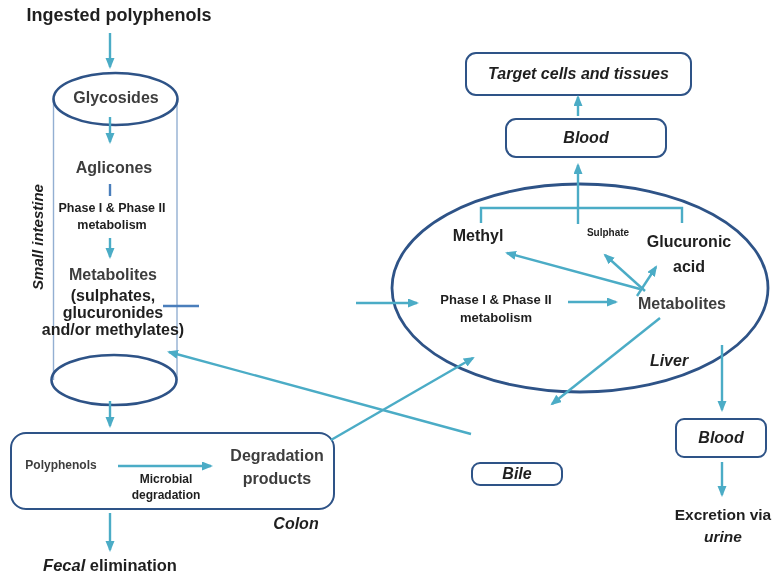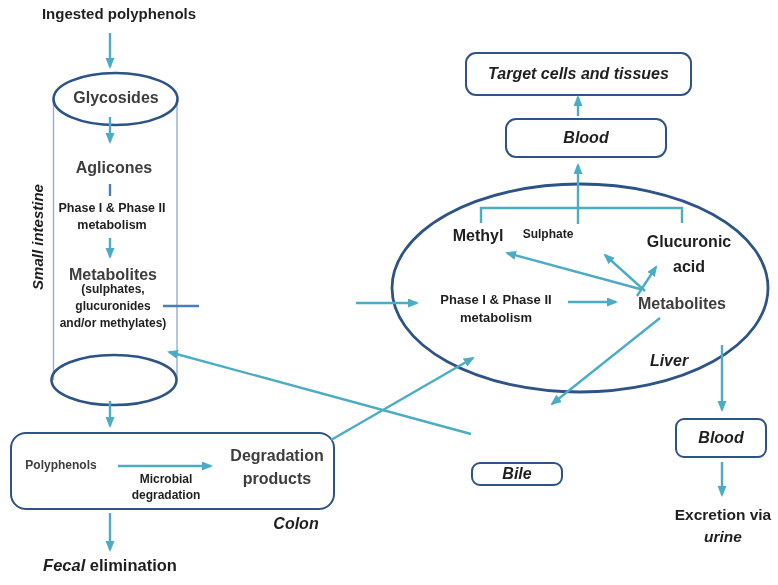--- a/index.html
+++ b/index.html
@@ -79,38 +79,38 @@
     <path d="M637,296 L656,267" class="arr" marker-end="url(#m-teal)"></path>
     <path d="M578,224 V165" class="arr" marker-end="url(#m-teal)"></path>
     <path d="M578,116 V97" class="arr" marker-end="url(#m-teal)"></path>
     <path d="M722,345 V410" class="arr" marker-end="url(#m-teal)"></path>
     <path d="M722,462 V495" class="arr" marker-end="url(#m-teal)"></path>
     <path d="M660,318 L552,404" class="arr" marker-end="url(#m-teal)"></path>
     <path d="M331,440 L473,358" class="arr" marker-end="url(#m-teal)"></path>
     <path d="M471,434 L169,352" class="arr" marker-end="url(#m-teal)"></path>
   </svg>
 
-  <div class="lbl b" style="left:119px;top:5px;font-size:15px;">Ingested polyphenols</div>
+  <div class="lbl b" style="left:119px;top:5px;font-size:18px;">Ingested polyphenols</div>
 
   <div class="lbl rot">Small intestine</div>
   <div class="lbl reg" style="left:116px;top:89px;font-size:16px;">Glycosides</div>
   <div class="lbl reg" style="left:114px;top:159px;font-size:16px;">Aglicones</div>
   <div class="lbl b" style="left:112px;top:200px;font-size:12.5px;line-height:17px;">
     <span>Phase I &amp; Phase II</span>
     <span>metabolism</span>
   </div>
   <div class="lbl reg" style="left:113px;top:266px;font-size:16px;">Metabolites</div>
-  <div class="lbl b" style="left:113px;top:281px;font-size:12px;line-height:17px;">
+  <div class="lbl b" style="left:113px;top:287px;font-size:16px;line-height:17px;">
     <span>(sulphates,</span>
     <span>glucuronides</span>
     <span>and/or methylates)</span>
   </div>
 
   <div class="lbl b" style="left:478px;top:227px;font-size:16px;">Methyl</div>
-  <div class="lbl b" style="left:548px;top:227px;font-size:12px;">Sulphate</div>
+  <div class="lbl b" style="left:608px;top:227px;font-size:10px;">Sulphate</div>
   <div class="lbl b" style="left:689px;top:229px;font-size:16px;line-height:25px;">
     <span>Glucuronic</span>
     <span>acid</span>
   </div>
   <div class="lbl b" style="left:496px;top:291px;font-size:13px;line-height:18px;">
     <span>Phase I &amp; Phase II</span>
     <span>metabolism</span>
   </div>
   <div class="lbl reg" style="left:682px;top:295px;font-size:16px;">Metabolites</div>
   <div class="lbl bi" style="left:669px;top:352px;font-size:16px;">Liver</div>

